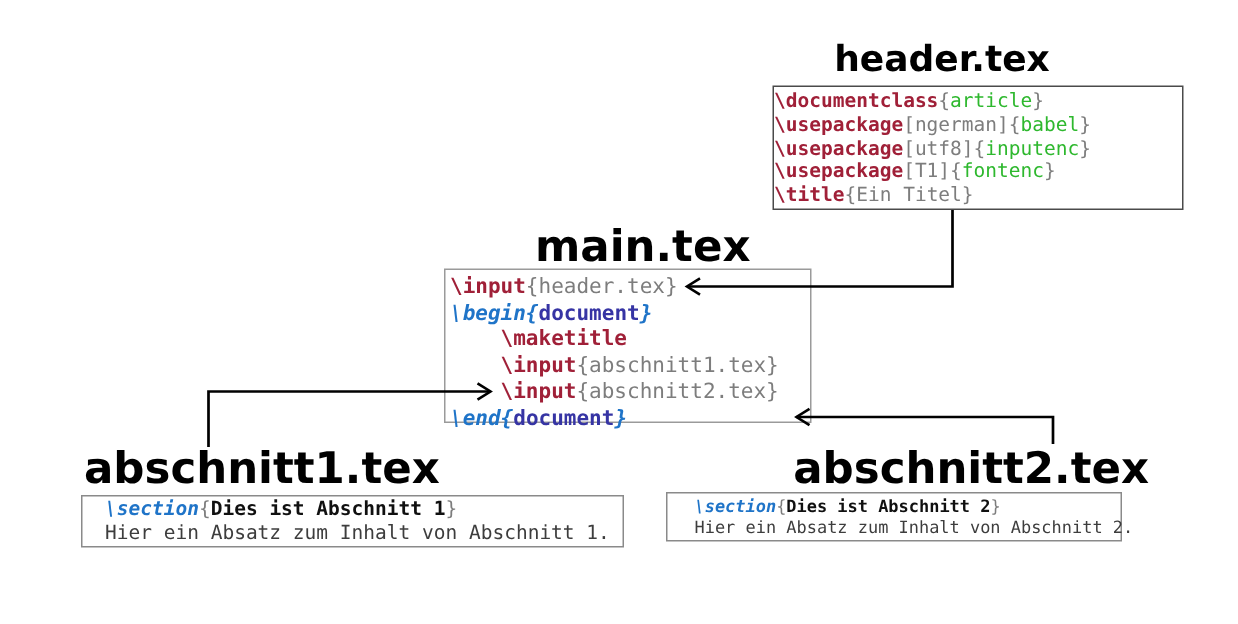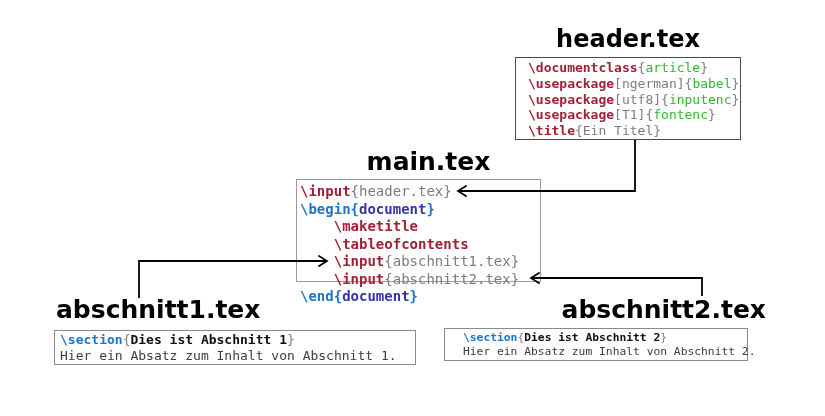--- a/index.html
+++ b/index.html
@@ -1,36 +1,36 @@
 <!DOCTYPE html>
 <html style="--command: #a02038; --keyword: #1f74c8; --env: #3634a4; --argument: #2eb82e; --plain: #7d7d7d; --strong: #101010; --body: #3d3d3d; --arrow: #000000;"><head>
 <meta charset="utf-8">
 <style>
   html,body{margin:0;padding:0;background:#fff;}
   #canvas{position:relative;width:825px;height:416px;background:#fff;overflow:hidden;
           font-family:"DejaVu Sans",sans-serif;border-radius:22px;}
   .file-title{position:absolute;font-family:"DejaVu Sans",sans-serif;font-weight:700;
-              font-size:25px;line-height:1.15;color:#000;white-space:nowrap;}
+              font-size:29px;line-height:1.15;color:#000;white-space:nowrap;}
   .code-box{position:absolute;background:#fff;box-sizing:border-box;
             font-family:"DejaVu Sans Mono",monospace;}
   .code-line{white-space:pre;}
-  #box-header{left:515px;top:57px;width:226px;height:83px;border:1px solid #4a4a4a;
-              padding:2px 12px;font-size:13px;line-height:15.8px;}
+  #box-header{left:515px;top:57px;width:274px;height:83px;border:1px solid #4a4a4a;
+              padding:2px 0;font-size:13px;line-height:15.8px;}
   #box-main{left:296px;top:179px;width:245px;height:103px;border:1px solid #9a9a9a;
             padding:3px 3px;font-size:14px;line-height:17.5px;}
   #box-a1{left:54px;top:330px;width:362px;height:35px;border:1px solid #8a8a8a;
-          padding:1px 5px;font-size:13px;line-height:16px;}
+          padding:1px 15px;font-size:13px;line-height:16px;}
   #box-a2{left:444px;top:328px;width:304px;height:33px;border:1px solid #8a8a8a;
           padding:2px 18px;font-size:11.3px;line-height:14.2px;}
   #title-header{left:515px;top:26px;width:226px;text-align:center;font-size:24px;}
   #title-main{left:306px;top:148px;width:245px;text-align:center;}
   #title-a1{left:56px;top:296px;}
   #title-a2{left:462px;top:296px;width:304px;text-align:right;}
   .tok-command{color:var(--command);font-weight:700;}
-  .tok-keyword{color:var(--keyword);font-weight:700;}
+  .tok-keyword{color:var(--keyword);font-weight:700;font-style:italic;}
   .tok-env{color:var(--env);font-weight:700;text-align:center;}
   .tok-argument{color:var(--argument);}
   .tok-plain{color:var(--plain);}
   .tok-strong{color:var(--strong);font-weight:700;}
   .tok-body{color:var(--body);}
   #arrow-layer{position:absolute;left:0;top:0;width:825px;height:416px;pointer-events:none;}
   .arrow{stroke:var(--arrow);stroke-width:1.8;fill:none;}
   .arrow-head{stroke:var(--arrow);stroke-width:1.6;fill:none;}
 </style>
 </head>
@@ -45,21 +45,20 @@
       <div class="code-line"><span class="tok-command">\usepackage</span><span class="tok-plain">[utf8]{</span><span class="tok-argument">inputenc</span><span class="tok-plain">}</span></div>
       <div class="code-line"><span class="tok-command">\usepackage</span><span class="tok-plain">[T1]{</span><span class="tok-argument">fontenc</span><span class="tok-plain">}</span></div>
       <div class="code-line"><span class="tok-command">\title</span><span class="tok-plain">{Ein Titel}</span></div>
     </div>
 
   <div class="file-title" id="title-main">main.tex</div>
   <div class="code-box" id="box-main">
       <div class="code-line"><span class="tok-command">\input</span><span class="tok-plain">{header.tex}</span></div>
       <div class="code-line"><span class="tok-keyword">\begin{</span><span class="tok-env">document</span><span class="tok-keyword">}</span></div>
       <div class="code-line"><span class="tok-plain">    </span><span class="tok-command">\maketitle</span></div>
-      <div class="code-line"><span class="tok-plain">    </span><span class="tok-command">\tableofcontents</span></div>
       <div class="code-line"><span class="tok-plain">    </span><span class="tok-command">\input</span><span class="tok-plain">{abschnitt1.tex}</span></div>
       <div class="code-line"><span class="tok-plain">    </span><span class="tok-command">\input</span><span class="tok-plain">{abschnitt2.tex}</span></div>
       <div class="code-line"><span class="tok-keyword">\end{</span><span class="tok-env">document</span><span class="tok-keyword">}</span></div>
     </div>
 
   <div class="file-title" id="title-a1">abschnitt1.tex</div>
   <div class="code-box" id="box-a1">
       <div class="code-line"><span class="tok-keyword">\section</span><span class="tok-plain">{</span><span class="tok-strong">Dies ist Abschnitt 1</span><span class="tok-plain">}</span></div>
       <div class="code-line"><span class="tok-body">Hier ein Absatz zum Inhalt von Abschnitt 1.</span></div>
     </div>

